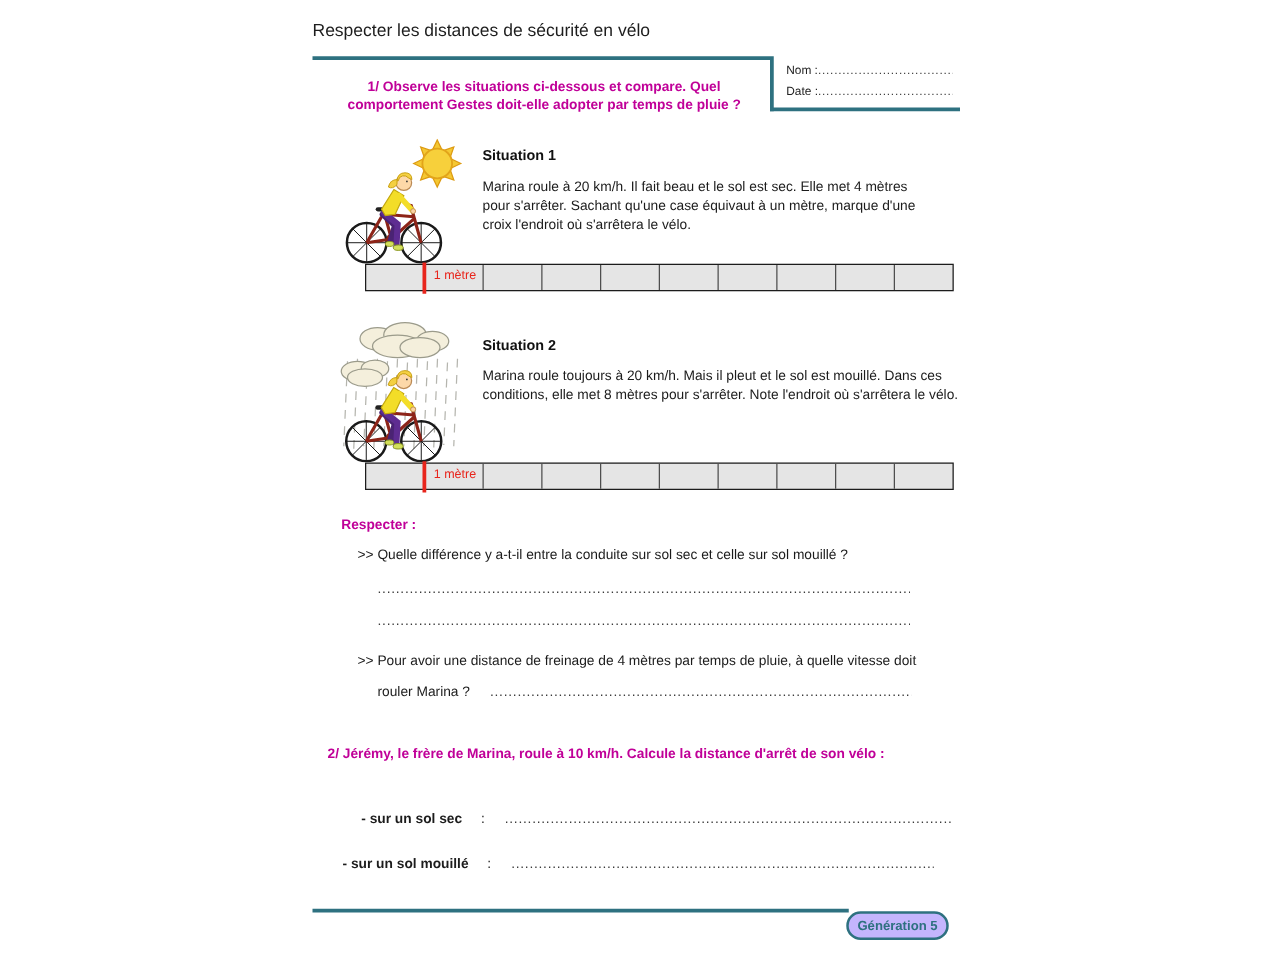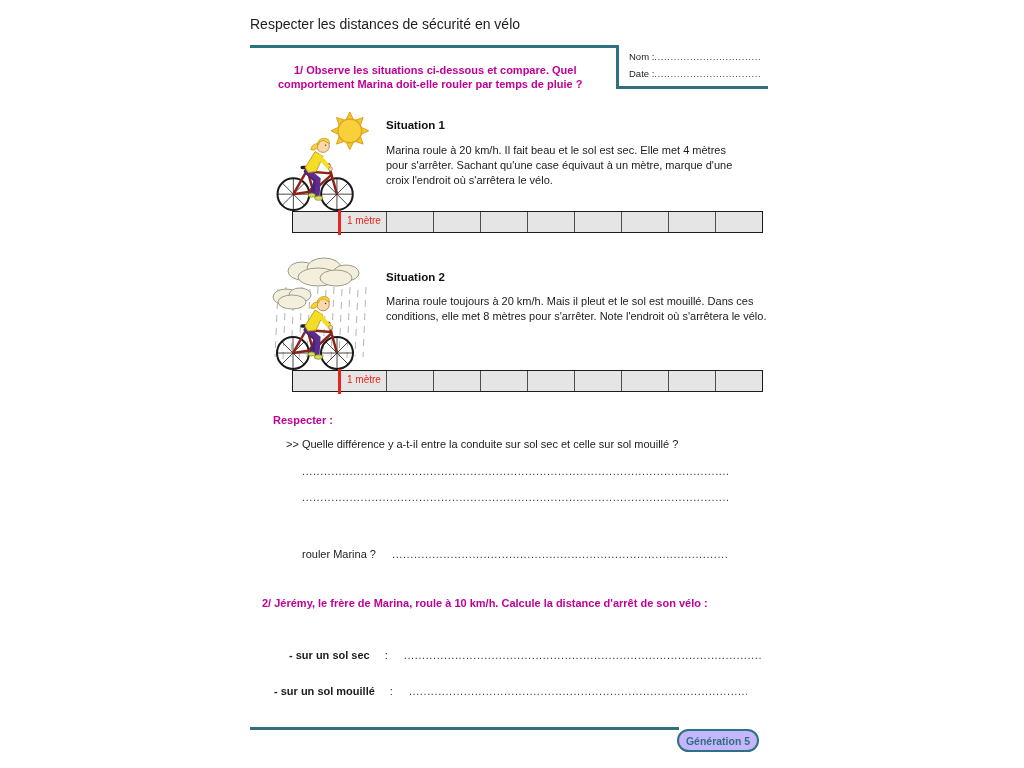--- a/index.html
+++ b/index.html
@@ -50,21 +50,21 @@
       <span>Nom :</span>
       <span class="dotfill" style="font-size:9.5px;">..........................................................................................................................................................................................................</span>
     </div>
     <div class="nd-row">
       <span>Date :</span>
       <span class="dotfill" style="font-size:9.5px;">..........................................................................................................................................................................................................</span>
     </div>
   </div>
 
   <div class="abs magenta" style="left:262px;top:64px;margin-left:32px;">1/ Observe les situations ci-dessous et compare. Quel</div>
-  <div class="abs magenta" style="left:278px;top:78px;">comportement Marina doit-elle rouler par temps de pluie ?</div>
+  <div class="abs magenta" style="left:278px;top:78px;">comportement Gestes doit-elle adopter par temps de pluie ?</div>
 
   <svg class="abs" style="left:272px;top:111px;" width="115" height="100" viewBox="0 0 115 101">
     <g>
       <polygon points="97,20 88.2,24.2 91.4,33.4 82.2,30.2 78,39 73.8,30.2 64.6,33.4 67.8,24.2 59,20 67.8,15.8 64.6,6.6 73.8,9.8 78,1 82.2,9.8 91.4,6.6 88.2,15.8" fill="#f5c832" stroke="#dd9b12" stroke-width="1"></polygon>
       <circle cx="78" cy="20" r="12" fill="#f7d03b" stroke="#e2a41a" stroke-width="1.5"></circle>
     </g>
     <g>
       <g fill="none" stroke="#1a1a1a">
         <circle cx="21" cy="84" r="16" stroke-width="2"></circle>
         <circle cx="65" cy="84" r="16" stroke-width="2"></circle>
@@ -186,20 +186,21 @@
 
   <div class="abs magenta" style="left:273px;top:414px;">Respecter :</div>
   <div class="abs qtext" style="left:286px;top:438px;">&gt;&gt; Quelle différence y a-t-il entre la conduite sur sol sec et celle sur sol mouillé ?</div>
   <div class="abs ansline" style="left:302px;top:465px;width:426px;">
     <span class="dotfill">..........................................................................................................................................................................................................</span>
   </div>
   <div class="abs ansline" style="left:302px;top:491px;width:426px;">
     <span class="dotfill">..........................................................................................................................................................................................................</span>
   </div>
 
+  <div class="abs qtext" style="left:286px;top:523px;">&gt;&gt; Pour avoir une distance de freinage de 4 mètres par temps de pluie, à quelle vitesse doit</div>
   <div class="abs ansrow" style="left:302px;top:548px;width:427px;">
     <span>rouler Marina ?</span>
     <span class="dotfill" style="margin-left:4px;">..........................................................................................................................................................................................................</span>
   </div>
 
   <div class="abs magenta" style="left:262px;top:597px;">2/ Jérémy, le frère de Marina, roule à 10 km/h. Calcule la distance d'arrêt de son vélo :</div>
 
   <div class="abs ansrow" style="left:289px;top:649px;width:473px;">
     <span class="lbl">- sur un sol sec</span>
     <span class="colon">:</span>

